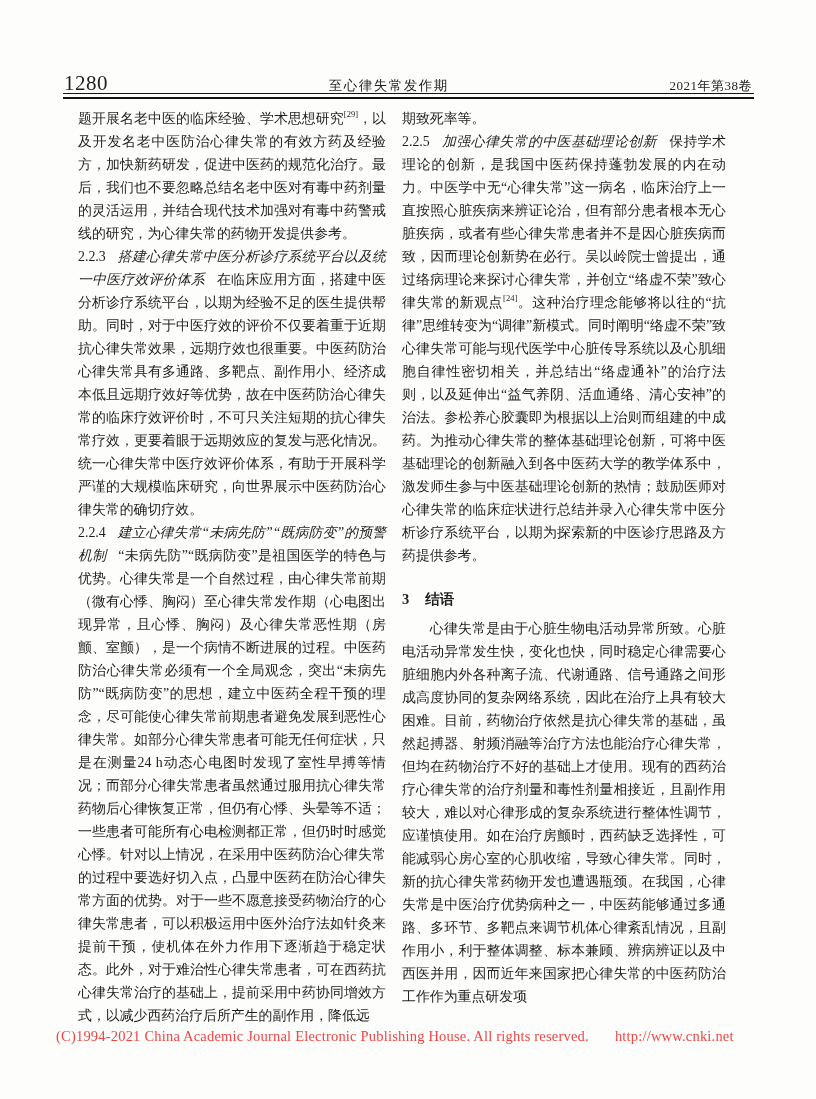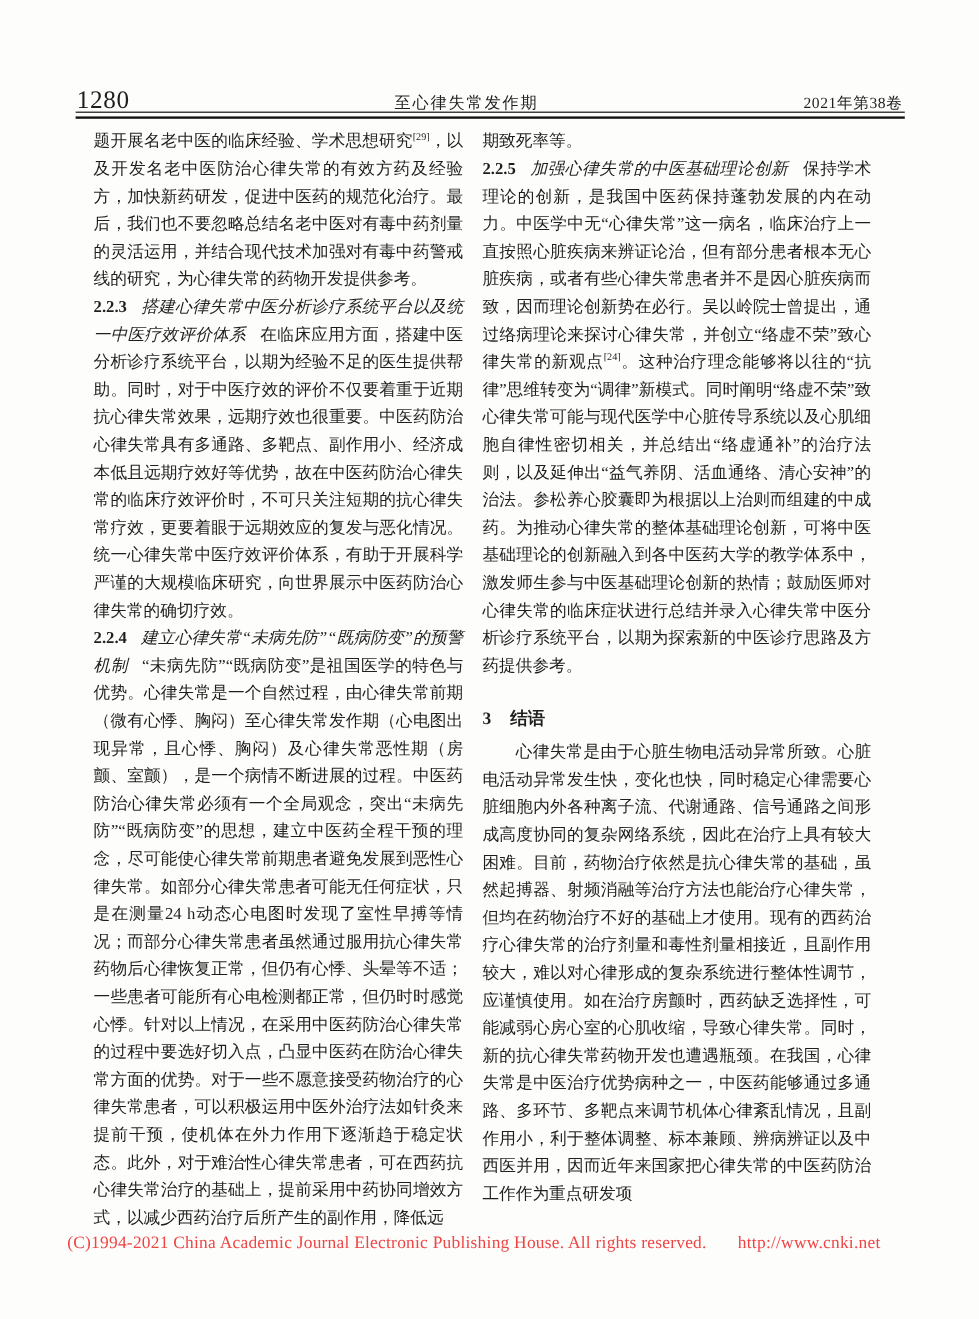--- a/index.html
+++ b/index.html
@@ -26,26 +26,26 @@
     display:flex;gap:16px;
   }
   .col{
     font-size:13.9px;line-height:23px;text-align:justify;
     text-justify:inter-ideograph;
   }
   .colL{width:308px;}
   .colR{width:324px;}
   .col p{margin:0;}
   .sectitle{font-style:italic;}
-  .secnum{font-style:normal;font-weight:bold;}
+  .secnum{font-style:normal;}
   .hgap{display:inline-block;width:.85em;}
   .hgap2{display:inline-block;width:1.1em;}
   sup{font-size:8.5px;line-height:0;vertical-align:super;}
   .h3{font-weight:bold;font-size:14.5px;margin-top:21px !important;margin-bottom:6px !important;}
-  .indent{text-indent:2em;font-family:Liberation Mono, monospace;}
+  .indent{text-indent:2em;}
   
   .footer{
     position:absolute;left:56px;top:1028px;white-space:nowrap;
     color:#ef4444;font-size:14.5px;letter-spacing:.2px;
   }
   .fgap{display:inline-block;width:26px;}
 </style>
 </head>
 <body>
 

